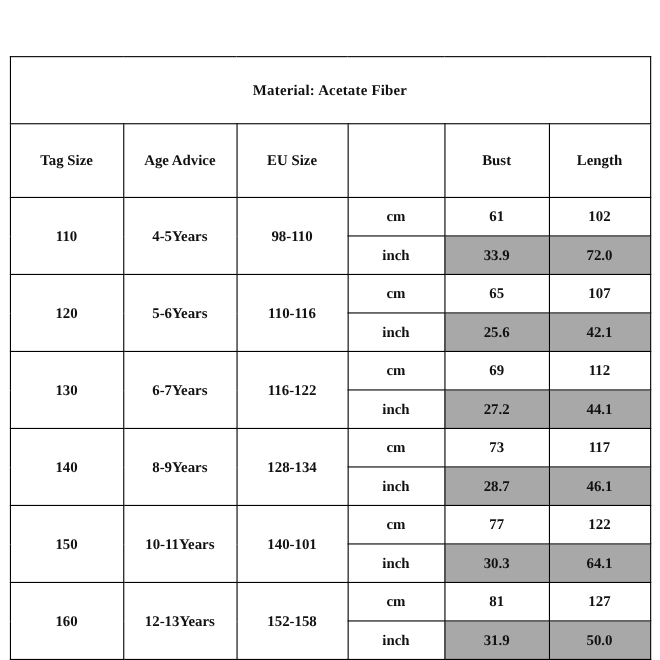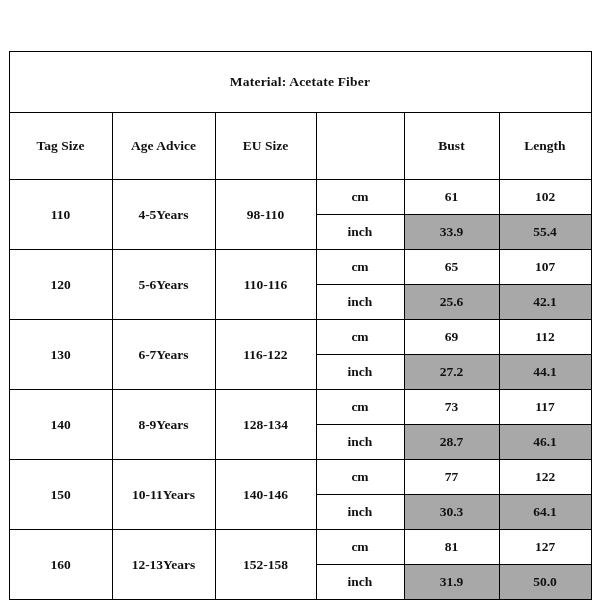--- a/index.html
+++ b/index.html
@@ -102,21 +102,21 @@
         <td class="tag-cell" rowspan="2">110</td>
         <td class="age-cell" rowspan="2">4-5Years</td>
         <td class="eu-cell" rowspan="2">98-110</td>
         <td class="unit-cell">cm</td>
         <td class="val-cell">61</td>
         <td class="val-cell">102</td>
       </tr>
       <tr>
         <td class="unit-cell">inch</td>
         <td class="val-cell shaded">33.9</td>
-        <td class="val-cell shaded">55.4</td>
+        <td class="val-cell shaded">72.0</td>
       </tr>
 
       <tr>
         <td class="tag-cell" rowspan="2">120</td>
         <td class="age-cell" rowspan="2">5-6Years</td>
         <td class="eu-cell" rowspan="2">110-116</td>
         <td class="unit-cell">cm</td>
         <td class="val-cell">65</td>
         <td class="val-cell">107</td>
       </tr>
@@ -150,21 +150,21 @@
       </tr>
       <tr>
         <td class="unit-cell">inch</td>
         <td class="val-cell shaded">28.7</td>
         <td class="val-cell shaded">46.1</td>
       </tr>
 
       <tr>
         <td class="tag-cell" rowspan="2">150</td>
         <td class="age-cell" rowspan="2">10-11Years</td>
-        <td class="eu-cell" rowspan="2">140-146</td>
+        <td class="eu-cell" rowspan="2">140-101</td>
         <td class="unit-cell">cm</td>
         <td class="val-cell">77</td>
         <td class="val-cell">122</td>
       </tr>
       <tr>
         <td class="unit-cell">inch</td>
         <td class="val-cell shaded">30.3</td>
         <td class="val-cell shaded">64.1</td>
       </tr>
 

